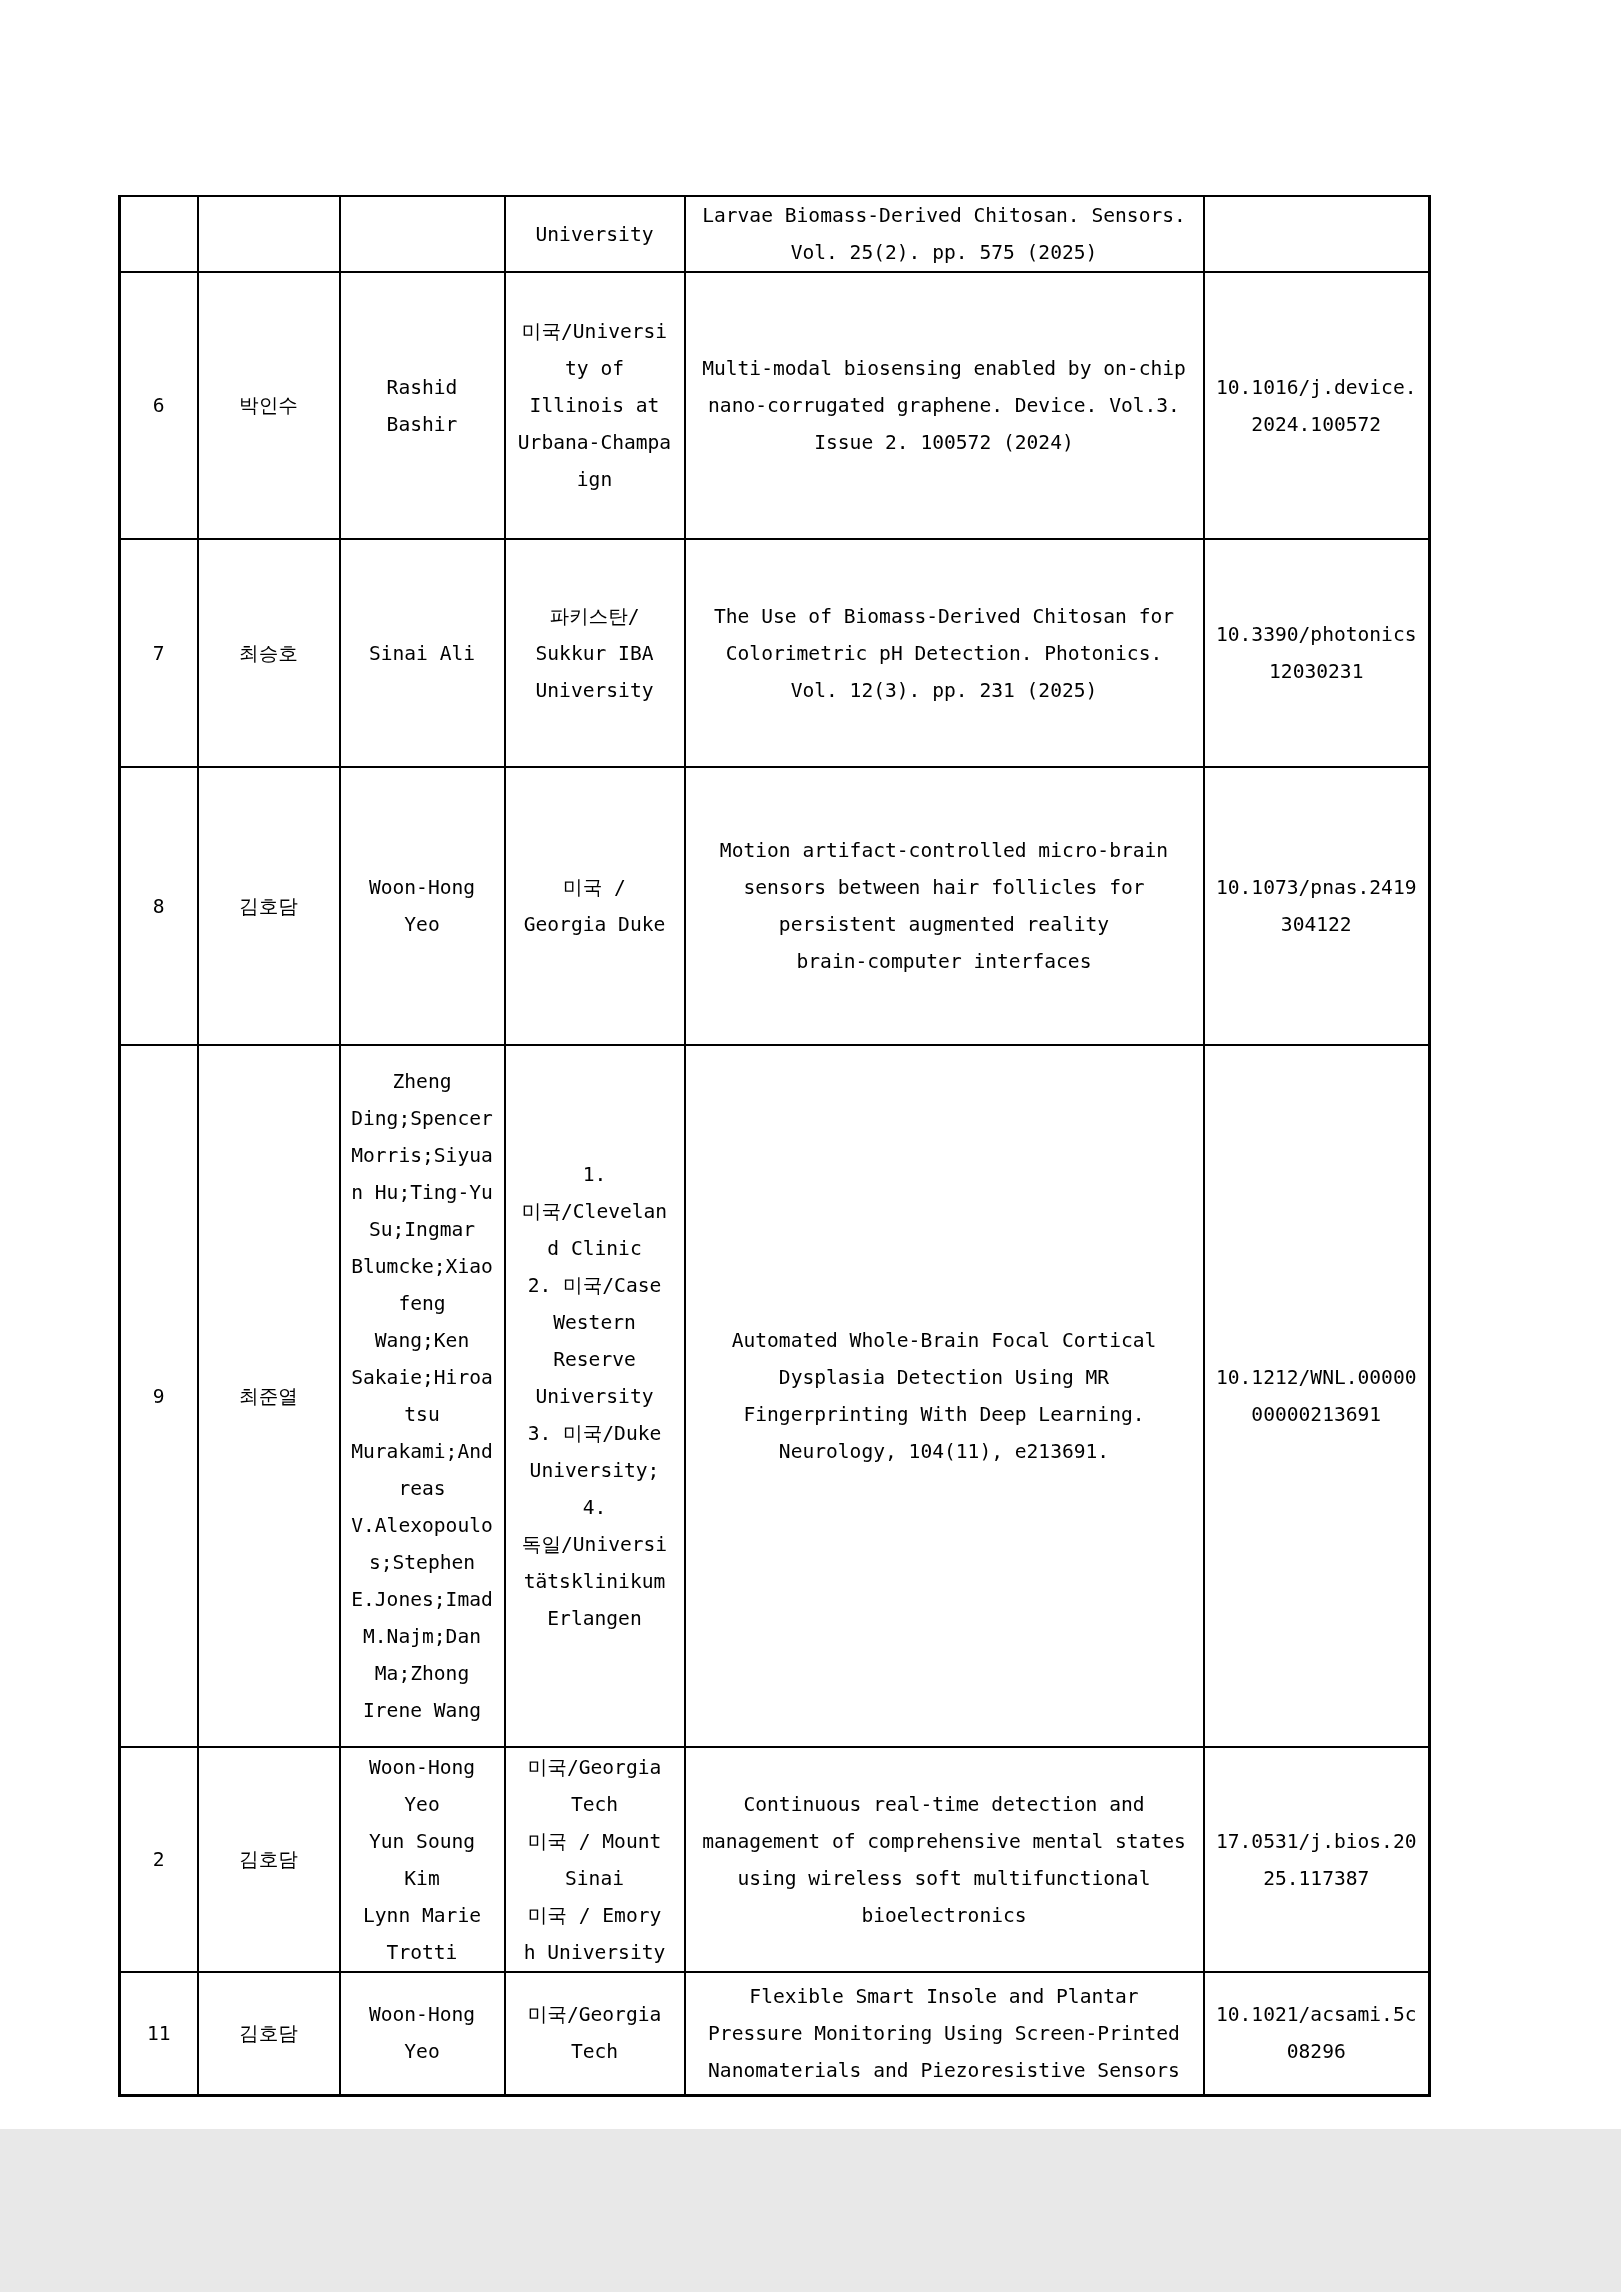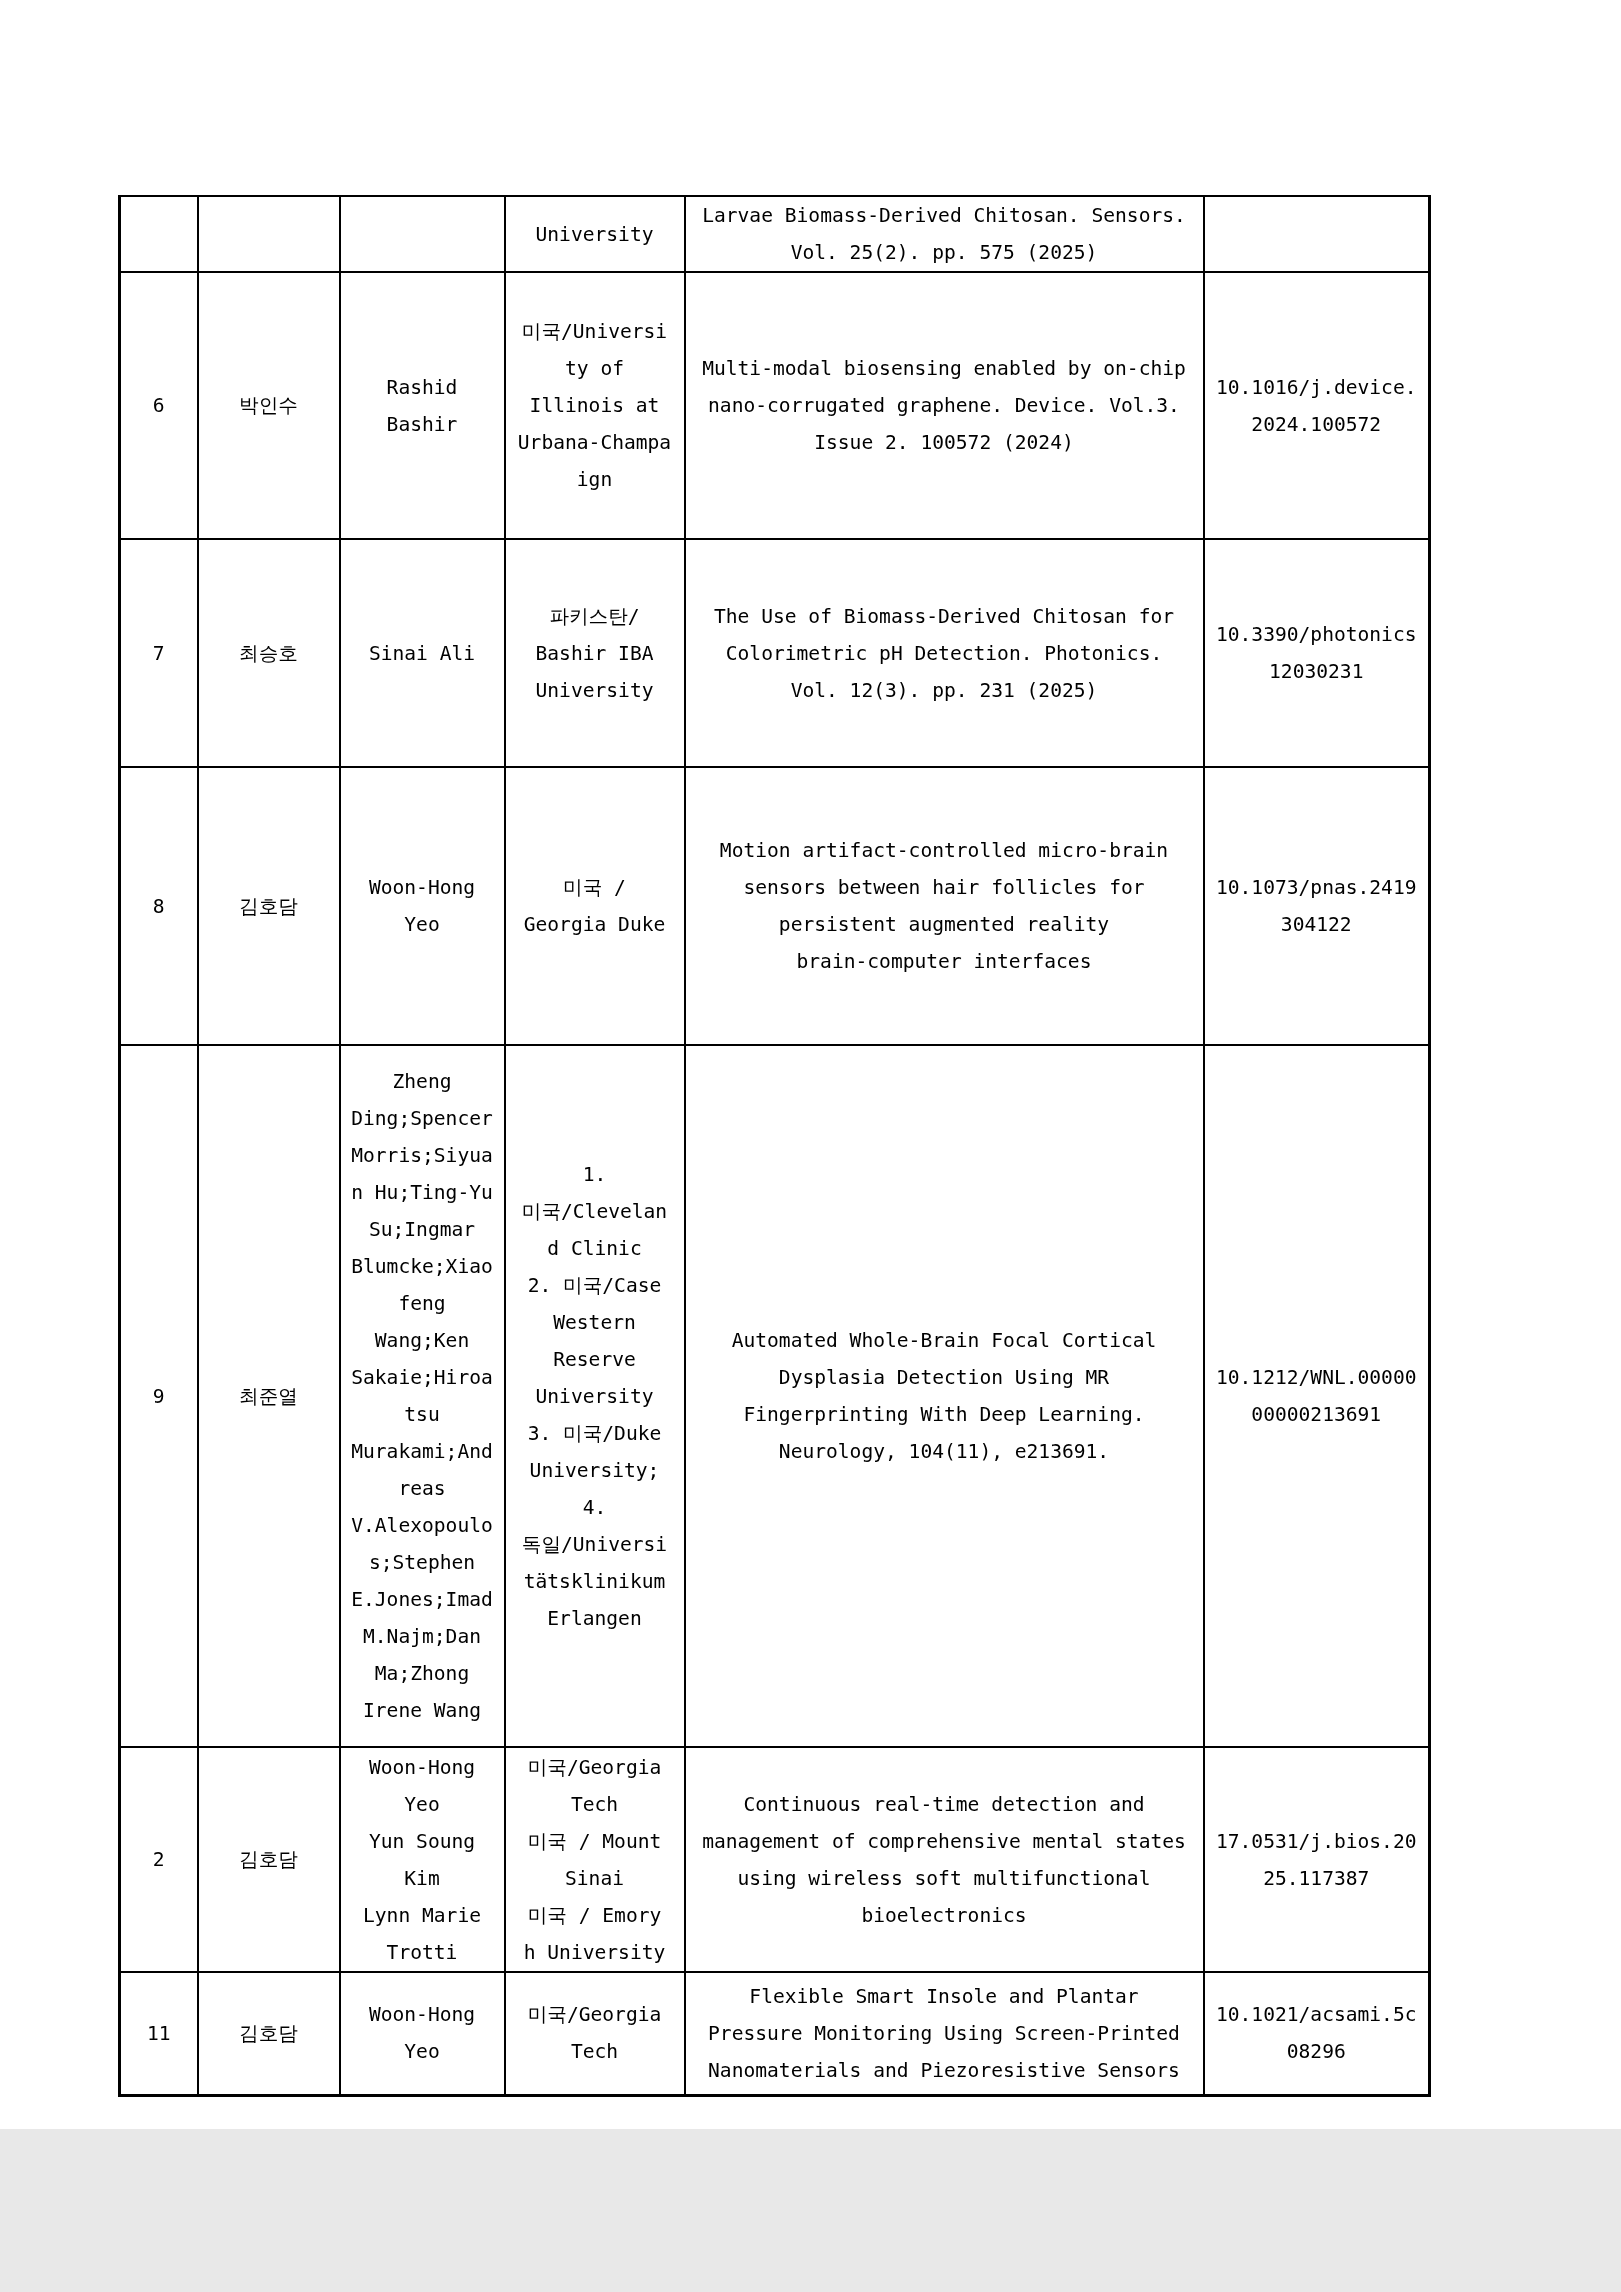--- a/index.html
+++ b/index.html
@@ -85,21 +85,21 @@
 nano-corrugated graphene. Device. Vol.3.
 Issue 2. 100572 (2024)</td>
         <td>10.1016/j.device.
 2024.100572</td>
       </tr>
       <tr class="r2">
         <td>7</td>
         <td>최승호</td>
         <td>Sinai Ali</td>
         <td>파키스탄/
-Bashir IBA
+Sukkur IBA
 University</td>
         <td>The Use of Biomass-Derived Chitosan for
 Colorimetric pH Detection. Photonics.
 Vol. 12(3). pp. 231 (2025)</td>
         <td>10.3390/photonics
 12030231</td>
       </tr>
       <tr class="r3">
         <td>8</td>
         <td>김호담</td>

